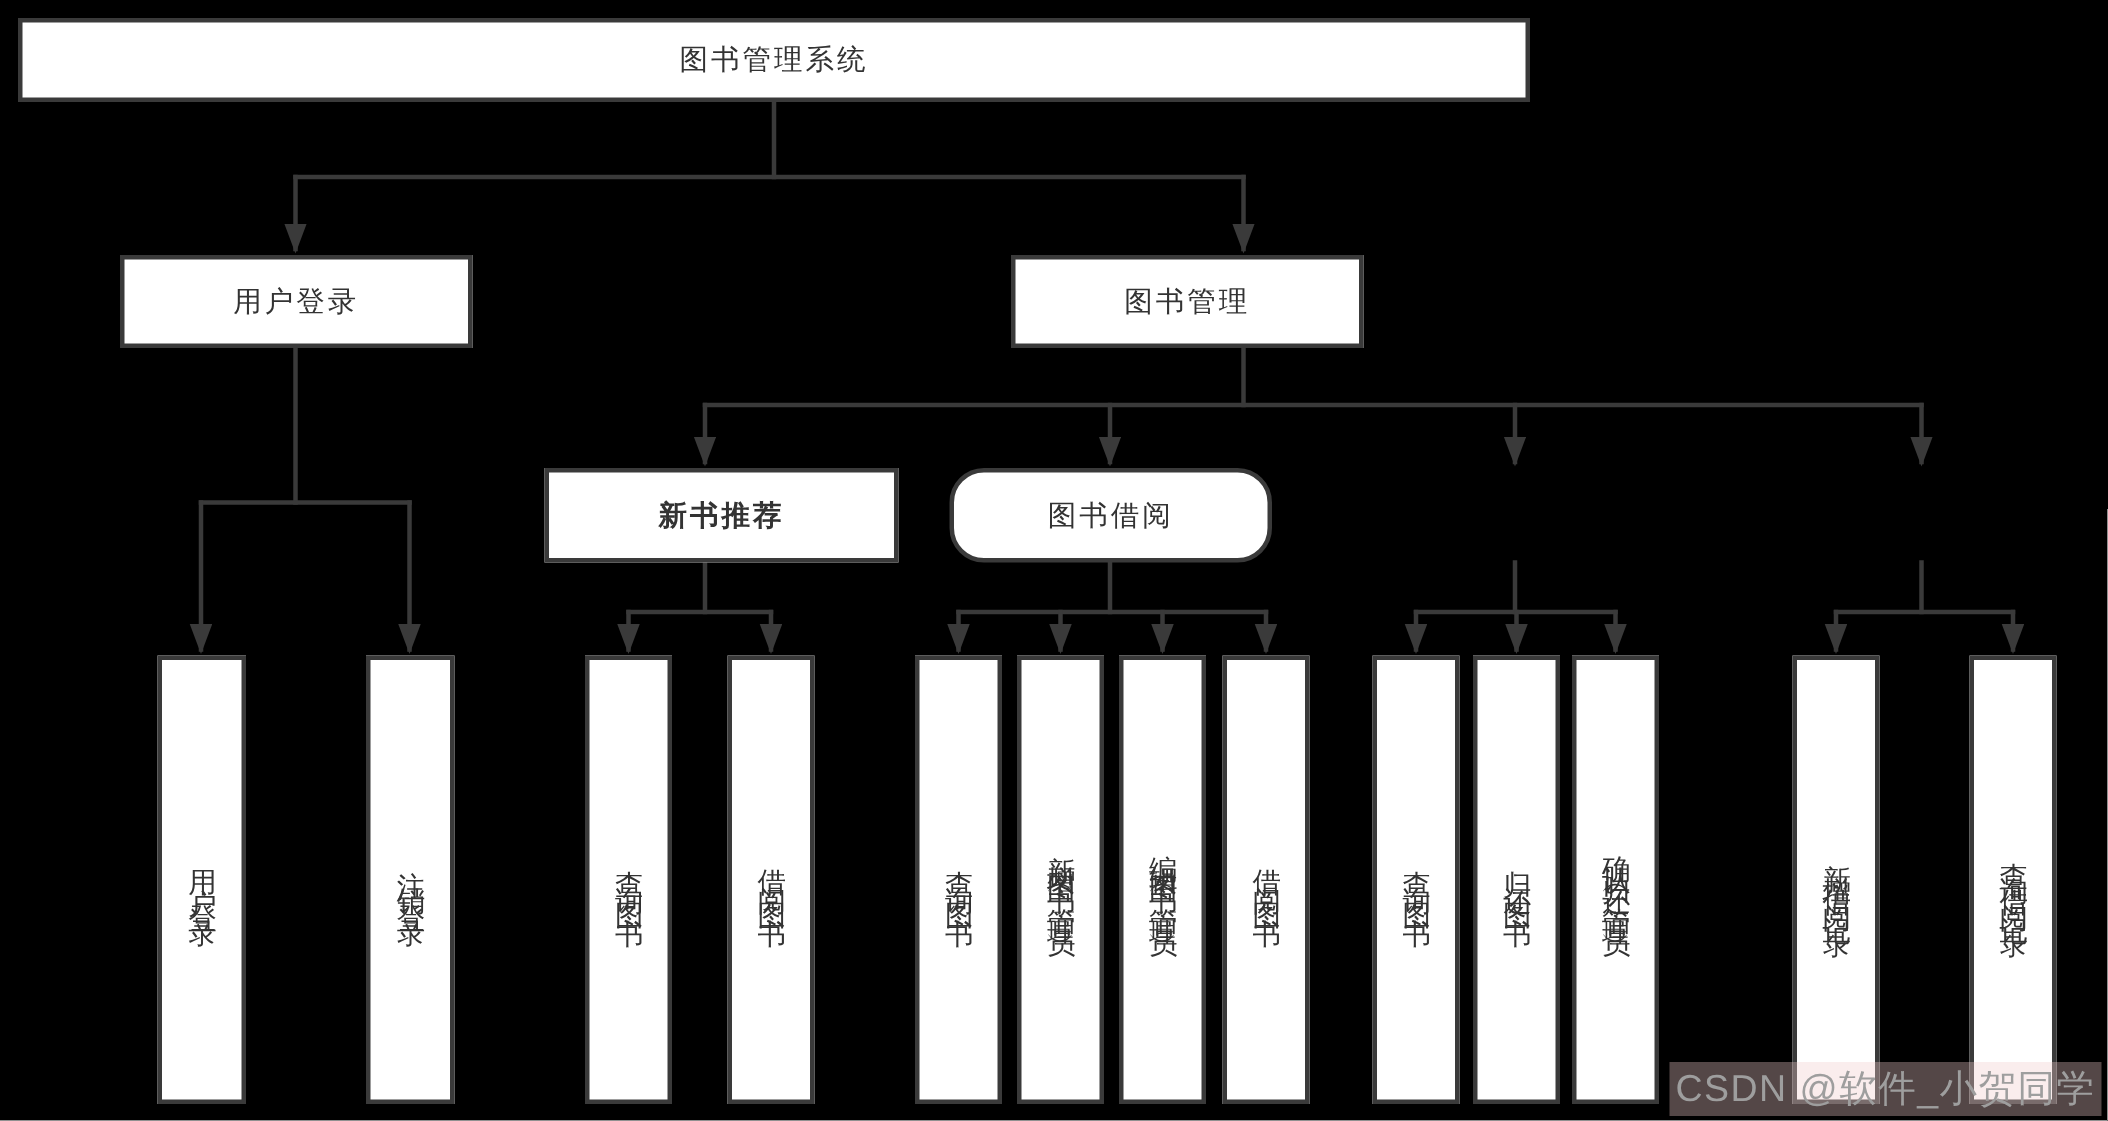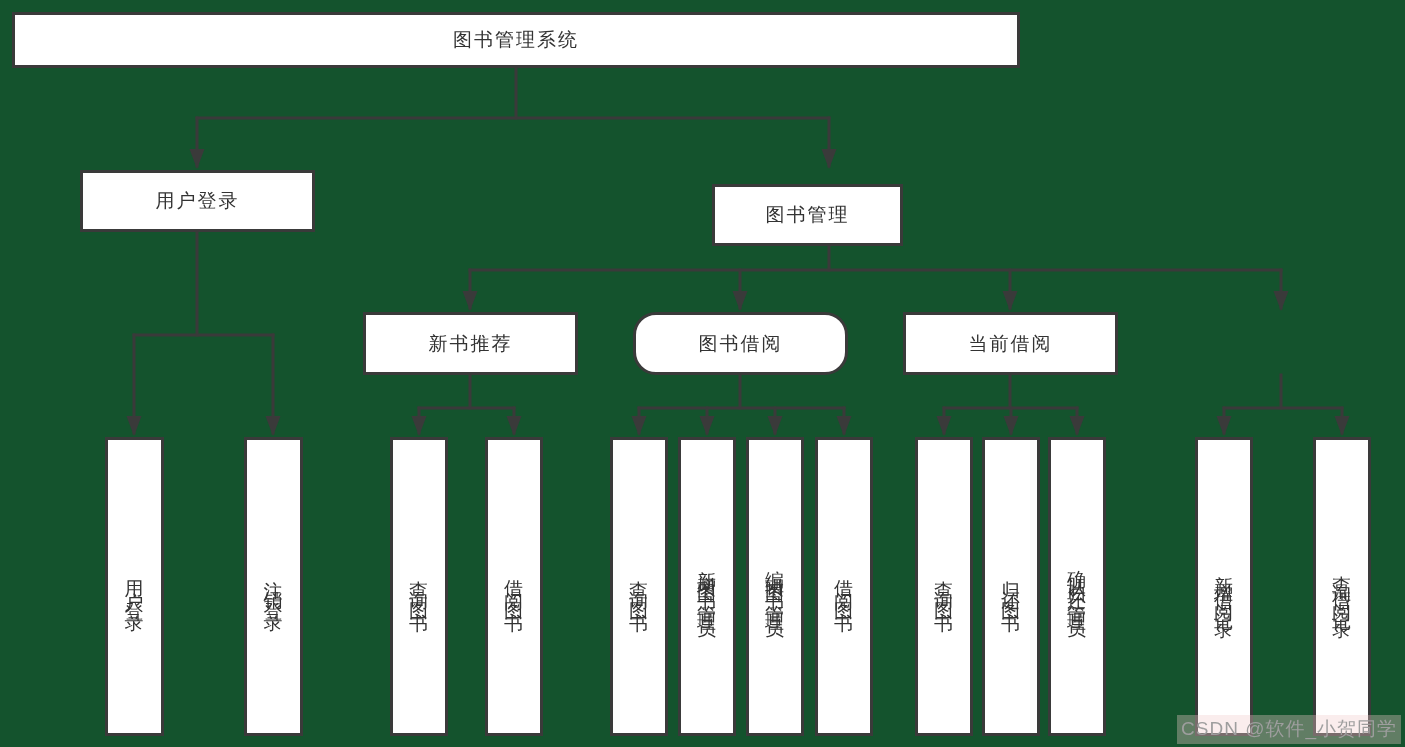--- a/index.html
+++ b/index.html
@@ -1,56 +1,56 @@
 <!DOCTYPE html>
 <html><head>
 <meta charset="utf-8">
 <style>
   html,body{margin:0;padding:0;background:#ffffff;}
   .stage{
-    position:relative;width:1405px;height:747px;background:#14532d;overflow:hidden;
+    position:relative;width:1405px;height:747px;background:#000000;overflow:hidden;
     font-family:"Liberation Sans","DejaVu Sans",sans-serif;color:#333333;
   }
   .connectors{position:absolute;left:0;top:0;width:1405px;height:747px;}
   .node{
     position:absolute;box-sizing:border-box;border:3px solid #3a3a3a;background:#ffffff;
     display:flex;align-items:center;justify-content:center;
     font-size:19px;color:#333333;letter-spacing:2px;z-index:2;
   }
   .vnode{
     writing-mode:vertical-rl;text-orientation:mixed;
     letter-spacing:11px;line-height:1;font-size:19px;
   }
   
   #n-root{left:12px;top:12px;width:1008px;height:56px;}
   
   #n-user-login{left:80px;top:170px;width:235px;height:62px;}
-  #n-book-mgmt{left:712px;top:170px;width:191px;height:62px;margin-top:14px;}
+  #n-book-mgmt{left:674px;top:170px;width:235px;height:62px;}
   
-  #n-new-book-rec{left:363px;top:312px;width:215px;height:63px;}
+  #n-new-book-rec{left:363px;top:312px;width:236px;height:63px;font-weight:bold;}
   #n-book-borrow{left:633px;top:312px;width:215px;height:63px;border-radius:23px;}
   #n-current-borrow{left:903px;top:312px;width:215px;height:63px;}
   #n-borrow-record{left:1173px;top:312px;width:215px;height:63px;}
   
   #n-leaf-user-login{left:105px;top:437px;width:59px;height:299px;}
   #n-leaf-logout{left:244px;top:437px;width:59px;height:299px;}
   #n-leaf-rec-query{left:390px;top:437px;width:58px;height:299px;}
   #n-leaf-rec-borrow{left:485px;top:437px;width:58px;height:299px;}
   #n-leaf-bb-query{left:610px;top:437px;width:58px;height:299px;}
   #n-leaf-bb-add{left:678px;top:437px;width:58px;height:299px;letter-spacing:7px;}
   #n-leaf-bb-edit{left:746px;top:437px;width:58px;height:299px;letter-spacing:7px;}
   #n-leaf-bb-borrow{left:815px;top:437px;width:58px;height:299px;}
   #n-leaf-cb-query{left:915px;top:437px;width:58px;height:299px;}
   #n-leaf-cb-return{left:982px;top:437px;width:58px;height:299px;}
   #n-leaf-cb-confirm{left:1048px;top:437px;width:58px;height:299px;letter-spacing:7px;}
   #n-leaf-br-add{left:1195px;top:437px;width:58px;height:299px;letter-spacing:9px;}
   #n-leaf-br-query{left:1313px;top:437px;width:58px;height:299px;letter-spacing:9px;}
   .watermark{
     position:absolute;right:4px;bottom:3px;z-index:5;
-    font-size:19px;letter-spacing:1px;color:#9e9e9e;
+    font-size:25px;letter-spacing:1px;color:#9e9e9e;
     background:rgba(240,203,203,0.35);padding:2px 4px;line-height:1.3;
     white-space:nowrap;
   }
 </style>
 </head>
 <body>
 
 <div class="stage">
 
   <svg class="connectors" viewBox="0 0 1405 747" xmlns="http://www.w3.org/2000/svg">
@@ -103,21 +103,20 @@
     </g>
   </svg>
 
   <div class="node" id="n-root">图书管理系统</div>
 
   <div class="node" id="n-user-login">用户登录</div>
   <div class="node" id="n-book-mgmt">图书管理</div>
 
   <div class="node" id="n-new-book-rec">新书推荐</div>
   <div class="node" id="n-book-borrow">图书借阅</div>
-  <div class="node" id="n-current-borrow">当前借阅</div>
 
   <div class="node vnode" id="n-leaf-user-login">用户登录</div>
   <div class="node vnode" id="n-leaf-logout">注销登录</div>
 
   <div class="node vnode" id="n-leaf-rec-query">查询图书</div>
   <div class="node vnode" id="n-leaf-rec-borrow">借阅图书</div>
 
   <div class="node vnode" id="n-leaf-bb-query">查询图书</div>
   <div class="node vnode" id="n-leaf-bb-add">新增图书（管理员）</div>
   <div class="node vnode" id="n-leaf-bb-edit">编辑图书（管理员）</div>

